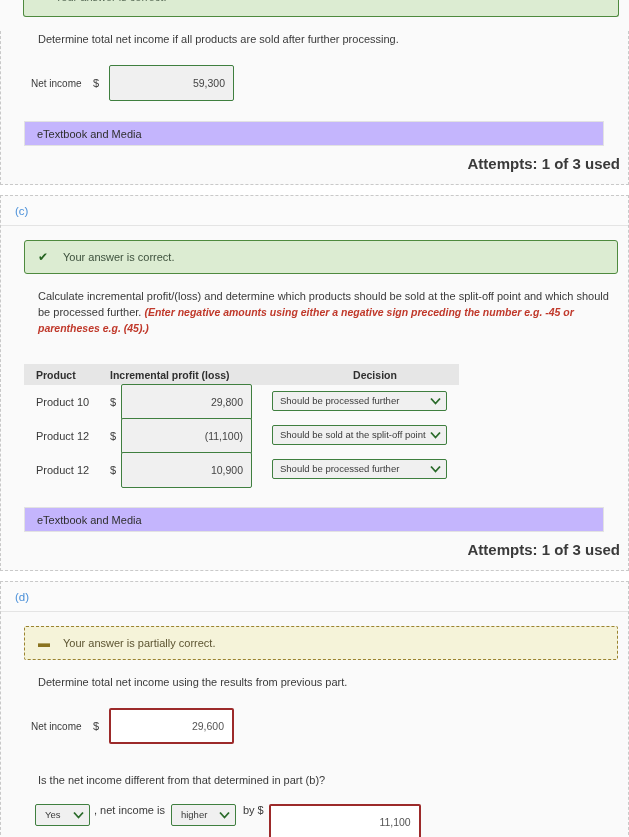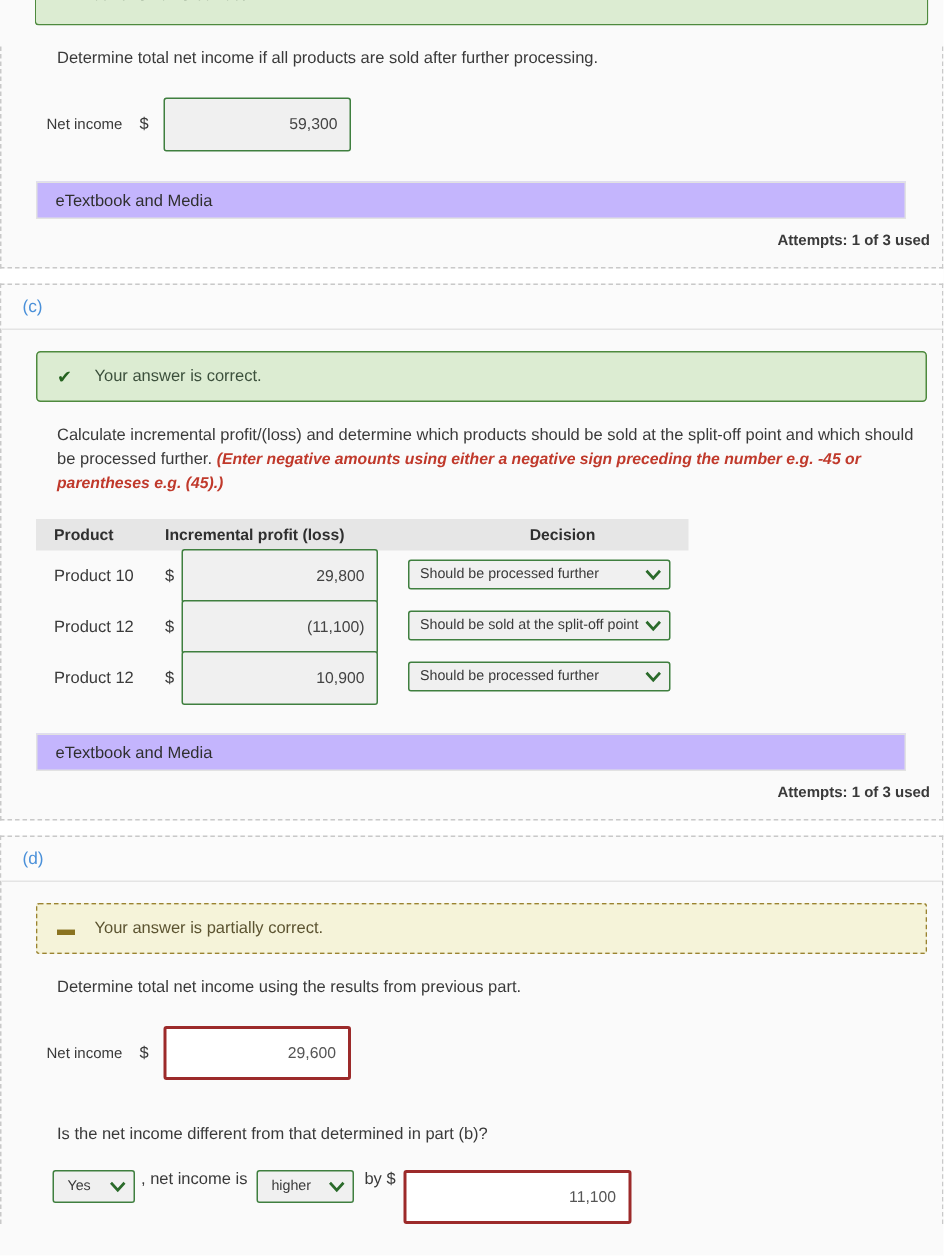--- a/index.html
+++ b/index.html
@@ -161,21 +161,21 @@
     border: 2px solid #9c2a2a;
     background: #ffffff;
     color: #555;
   }
   .field.w-net { width: 125px; }
   .field.w-tbl { width: 131px; }
   .field.w-diff { width: 152px; }
 
   
   .tbl {
-    margin: 16px 0 0 23px;
+    margin: 28px 0 0 23px;
     width: 435px;
   }
   .tbl-head {
     display: flex;
     height: 21px;
     align-items: center;
     background: #e6e6e6;
     font-weight: bold;
     font-size: 10.5px;
     color: #2f2f2f;
@@ -233,21 +233,21 @@
     background: #c4b5fd;
     border: 1px solid #e2e2e2;
     box-sizing: border-box;
     padding-left: 12px;
     font-size: 11px;
     color: #2f2f2f;
   }
   .attempts {
     margin: 9px 8px 0 0;
     text-align: right;
-    font-size: 10px;
+    font-size: 15px;
     font-weight: bold;
     color: #3a3a3a;
     padding-bottom: 12px;
   }
 
   .inline-row {
     display: flex;
     align-items: flex-start;
     margin: 16px 0 0 34px;
     font-size: 11px;

